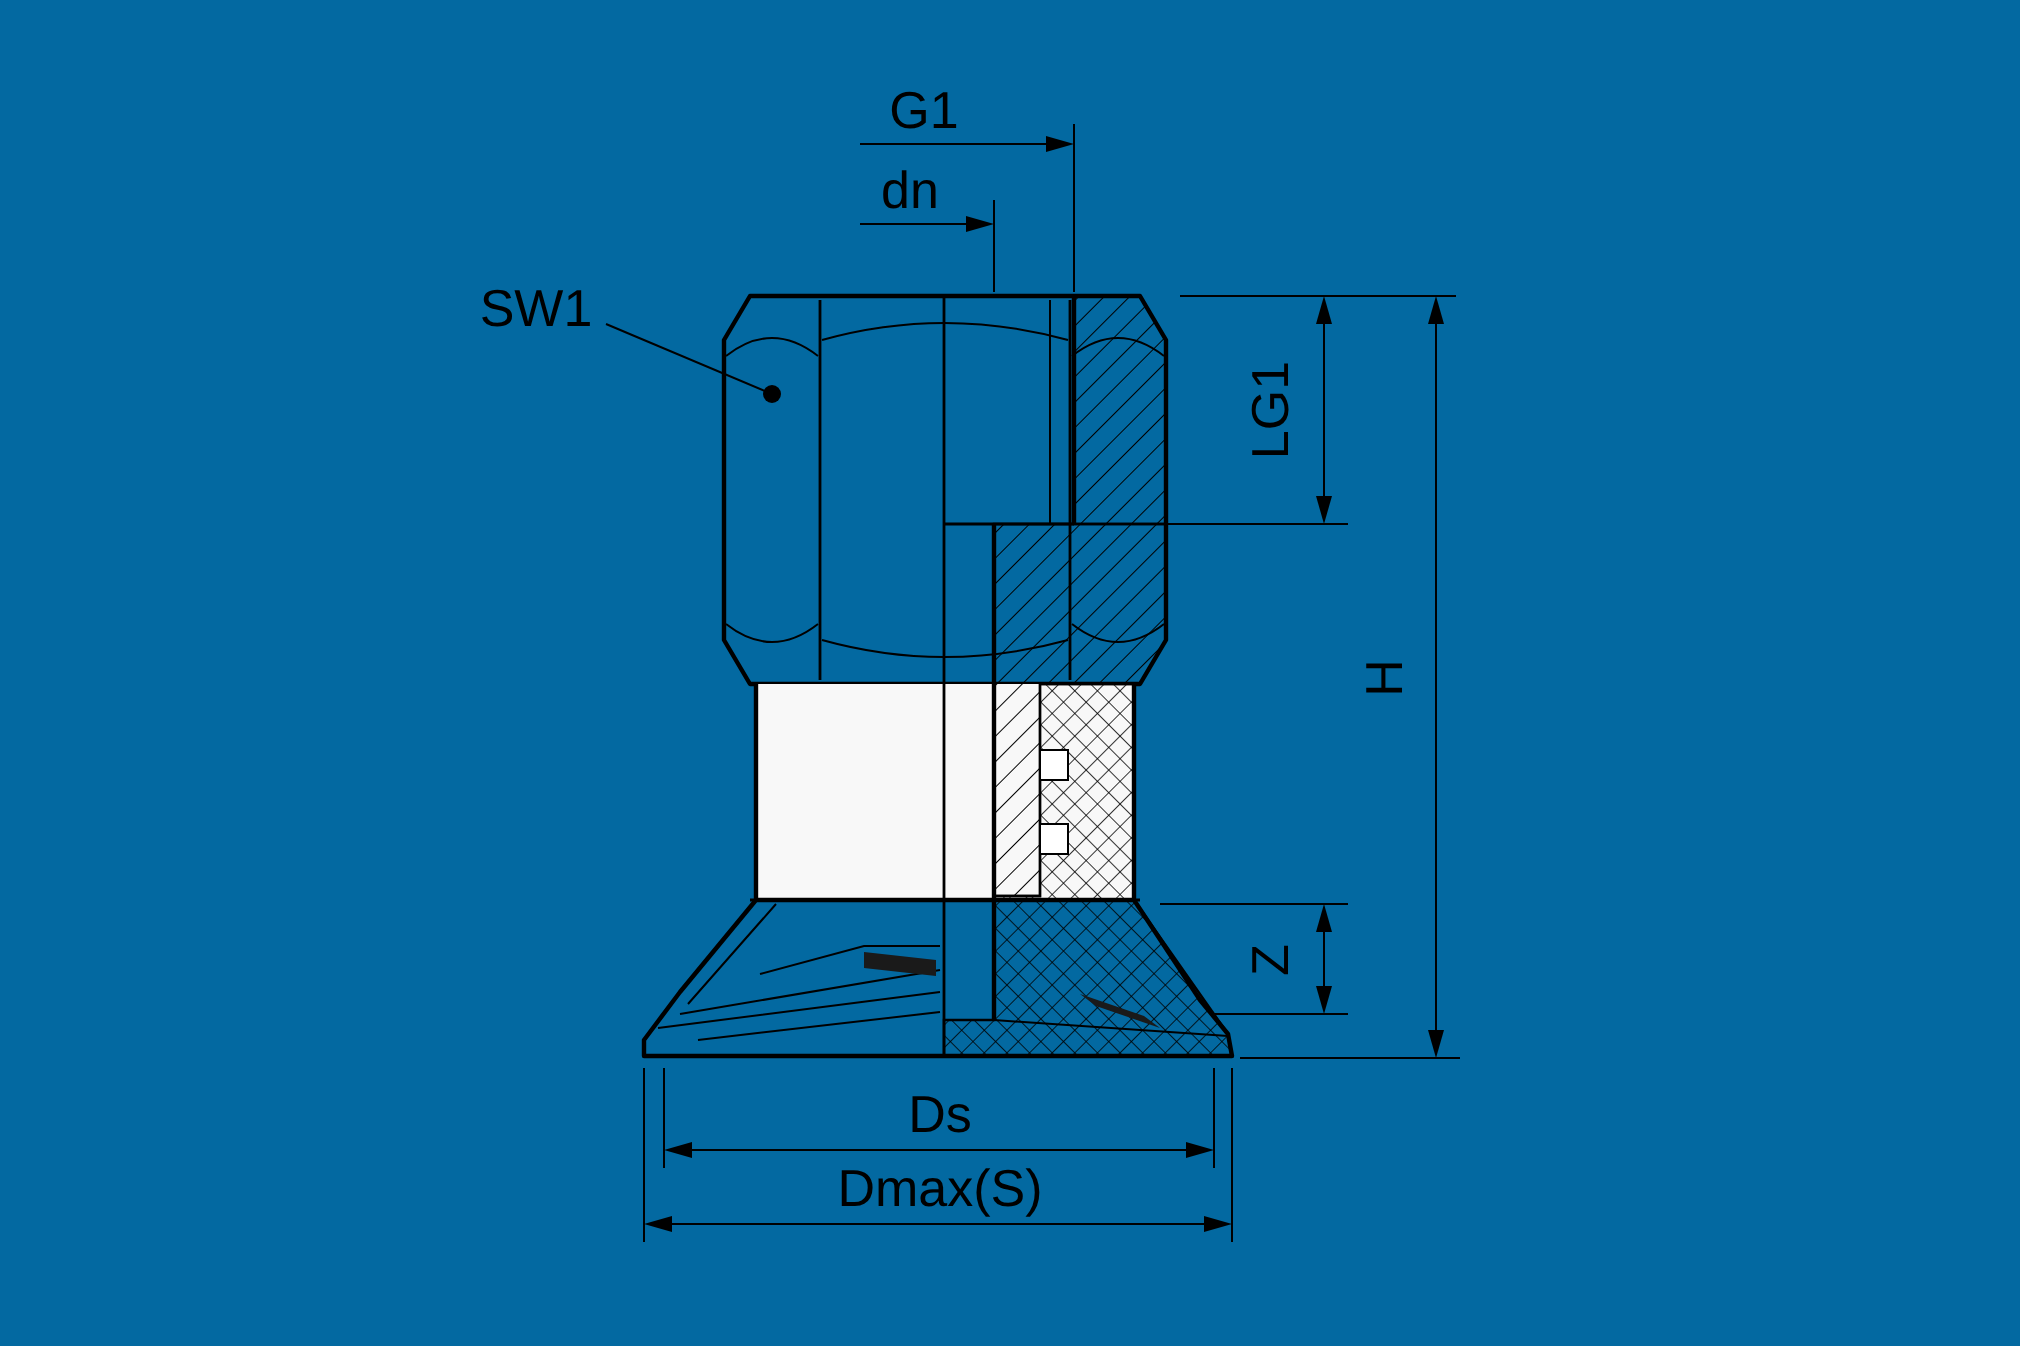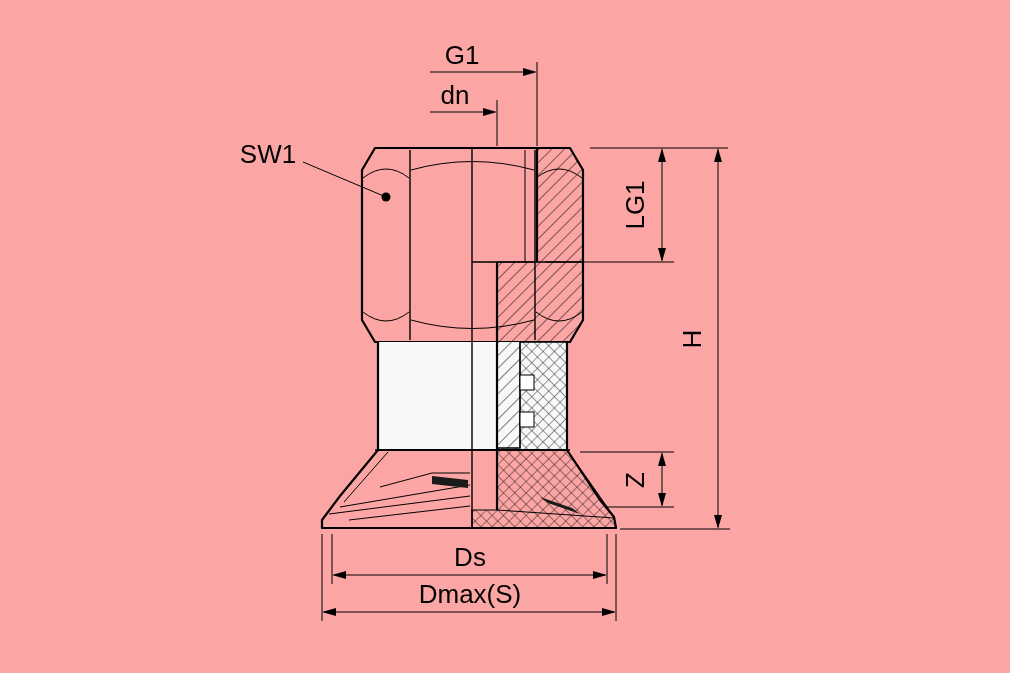--- a/index.html
+++ b/index.html
@@ -5,21 +5,21 @@
   html, body {
     margin: 0;
     padding: 0;
     background: #ffffff;
     font-family: "Liberation Sans", sans-serif;
   }
   .stage {
     position: relative;
     width: 1010px;
     height: 673px;
-    background: #fca5a5;
+    background: #0369a1;
     overflow: hidden;
   }
   svg { display: block; }
   .dim-text {
     font-family: "Liberation Sans", sans-serif;
     font-size: 26px;
     fill: #000000;
   }
   .thin  { stroke: #000; stroke-width: 1;   fill: none; }
   .med   { stroke: #000; stroke-width: 1.4; fill: none; }

